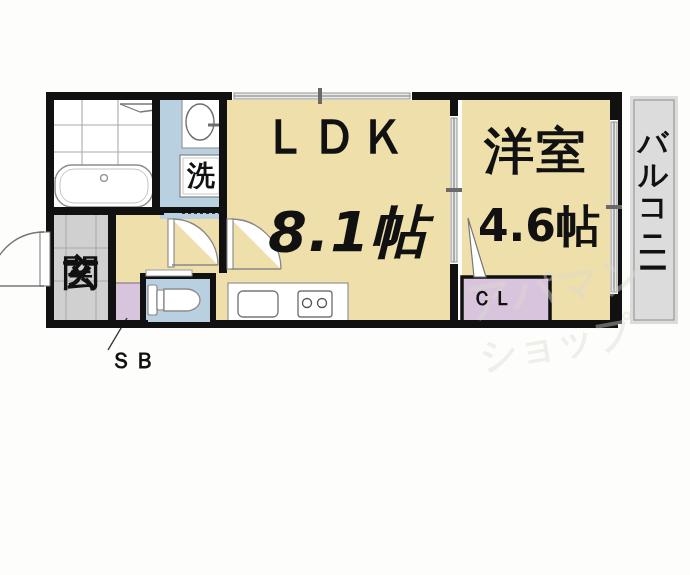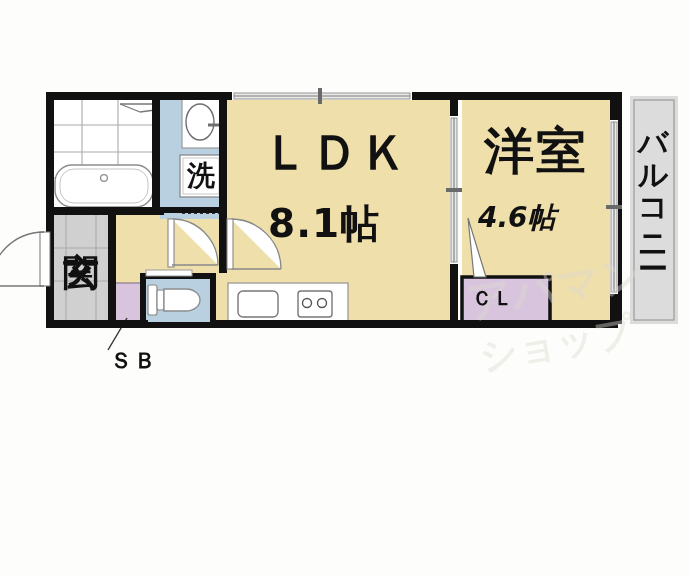--- a/index.html
+++ b/index.html
@@ -184,25 +184,25 @@
   <g>
     <rect x="146" y="270" width="46" height="6" fill="#ffffff" stroke="#999" stroke-width="1"></rect>
   </g>
 
   <g id="wm-g" opacity="0.42">
     <text x="470" y="318" font-size="44" font-weight="bold" fill="#dedad2" font-family="'DejaVu Sans','Liberation Sans',sans-serif" transform="rotate(-10 470 318)">アパマン</text>
     <text x="482" y="370" font-size="38" font-weight="bold" fill="#dedad2" font-family="'DejaVu Sans','Liberation Sans',sans-serif" transform="rotate(-10 482 370)">ショップ</text>
   </g>
 </svg>
 
-<div class="lbl" style="left:262px;top:128px;font-size:48px;letter-spacing:1px;">ＬＤＫ</div>
-<div class="lbl" style="left:268px;top:204px;font-size:39px;letter-spacing:1px;">8.1帖</div>
+<div class="lbl" style="left:262px;top:112px;font-size:48px;letter-spacing:1px;">ＬＤＫ</div>
+<div class="lbl" style="left:268px;top:204px;font-size:56px;letter-spacing:1px;font-style:italic;">8.1帖</div>
 
 <div class="lbl" style="left:484px;top:126px;font-size:50px;letter-spacing:2px;">洋室</div>
-<div class="lbl" style="left:478px;top:204px;font-size:28px;letter-spacing:0px;font-style:italic;">4.6帖</div>
+<div class="lbl" style="left:478px;top:204px;font-size:44px;letter-spacing:0px;">4.6帖</div>
 
 <div class="vlbl" style="left:638px;top:108px;font-size:30px;">バルコニー</div>
 
 <div class="vlbl" style="left:63px;top:222px;font-size:36px;letter-spacing:6px;">玄関</div>
 
 <div class="lbl" style="left:472px;top:288px;font-size:20px;letter-spacing:1px;">ＣＬ</div>
 
 <div class="lbl" style="left:187px;top:162px;font-size:28px;">洗</div>
 
 <div class="lbl" style="left:88px;top:350px;font-size:22px;letter-spacing:2px;margin-left:22px;">ＳＢ</div>

